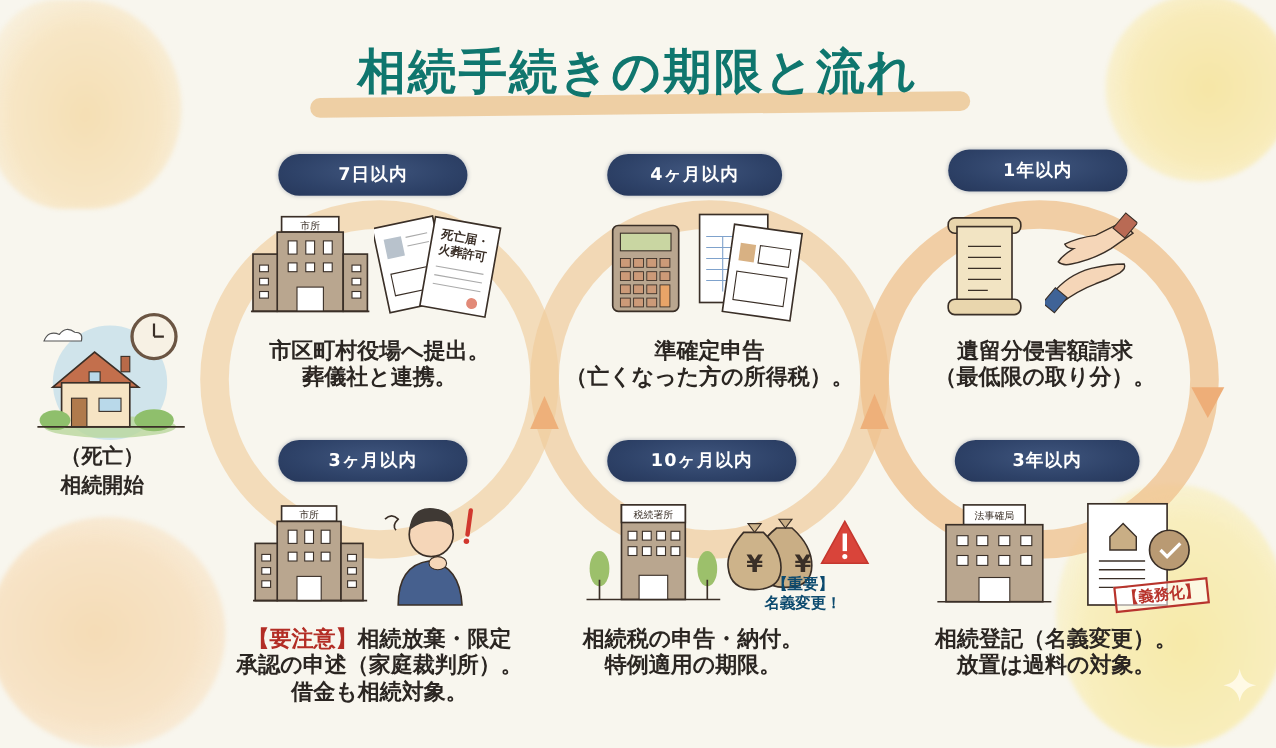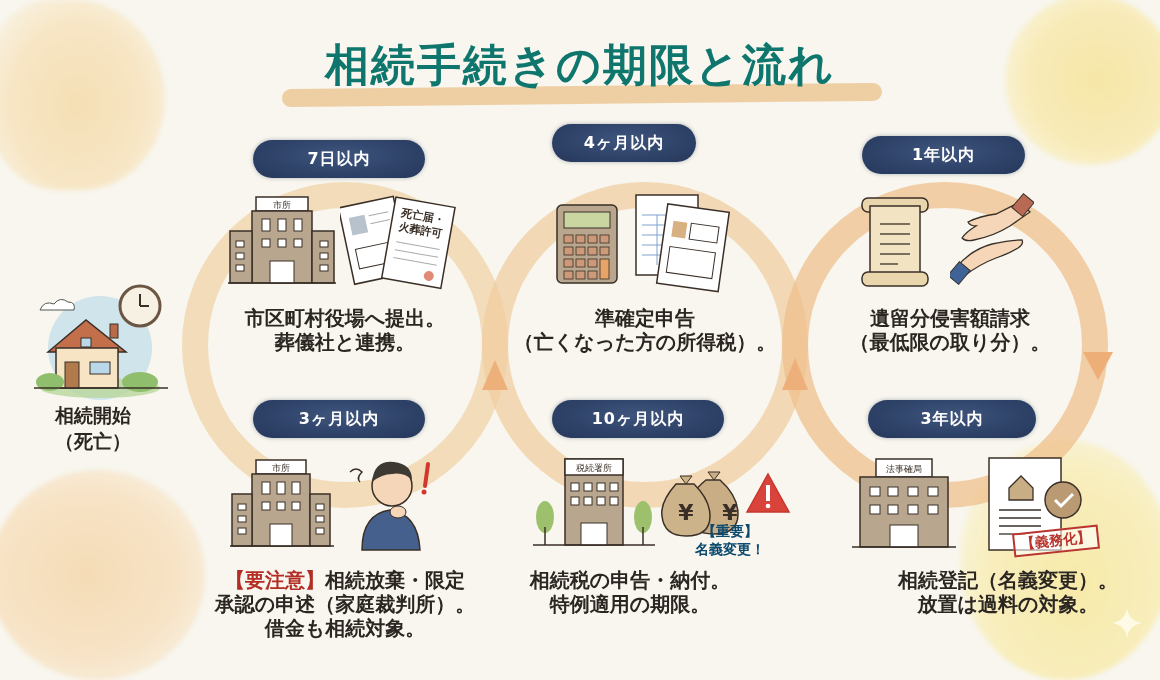--- a/index.html
+++ b/index.html
@@ -84,22 +84,22 @@
     <polygon points="20,70 58,38 98,70" fill="#c36f4c" stroke="#3a2f27" stroke-width="1.5"></polygon>
     <rect x="28" y="66" width="62" height="40" fill="#f6e4c4" stroke="#3a2f27" stroke-width="1.5"></rect>
     <rect x="37" y="80" width="14" height="26" fill="#b07a4c" stroke="#3a2f27" stroke-width="1"></rect>
     <rect x="62" y="80" width="20" height="12" fill="#b9d9ea" stroke="#3a2f27" stroke-width="1"></rect>
     <rect x="53" y="56" width="10" height="9" fill="#b9d9ea" stroke="#3a2f27" stroke-width="1"></rect>
     <ellipse cx="22" cy="100" rx="14" ry="9" fill="#8fbf6c"></ellipse>
     <ellipse cx="112" cy="100" rx="18" ry="10" fill="#8fbf6c"></ellipse>
     <line x1="6" y1="106" x2="140" y2="106" stroke="#3a2f27" stroke-width="1.5"></line>
   </svg>
   <div class="start-label">
+    <div>（死亡）</div>
     <div>相続開始</div>
-    <div>（死亡）</div>
   </div>
 
   <div class="badge" style="left:253px;top:140px;width:172px">7日以内</div>
   <svg class="icon" style="left:228px;top:195px" width="108" height="92">
     <rect x="28" y="2" width="52" height="14" fill="#fff" stroke="#3a2f27" stroke-width="1.5"></rect>
     <text x="54" y="13" text-anchor="middle" class="bldg-sign">市所</text>
     <rect x="24" y="16" width="60" height="72" fill="#b9a68f" stroke="#3a2f27" stroke-width="1.5"></rect>
     <rect x="2" y="36" width="22" height="52" fill="#b9a68f" stroke="#3a2f27" stroke-width="1.5"></rect>
     <rect x="84" y="36" width="22" height="52" fill="#b9a68f" stroke="#3a2f27" stroke-width="1.5"></rect>
     <g fill="#fff" stroke="#3a2f27" stroke-width="1">
@@ -174,21 +174,21 @@
     <ellipse cx="58" cy="62" rx="8" ry="6" fill="#f5d6b8" stroke="#3a2f27"></ellipse>
     <path d="M88 14 l-3 22" stroke="#d1382e" stroke-width="4" stroke-linecap="round"></path>
     <circle cx="84" cy="42" r="2.5" fill="#d1382e"></circle>
   </svg>
   <div class="desc" style="left:195px;top:568px;width:300px">
     <div><span class="red">【要注意】</span><span>相続放棄・限定</span></div>
     <div>承認の申述（家庭裁判所）。</div>
     <div>借金も相続対象。</div>
   </div>
 
-  <div class="badge" style="left:552px;top:124px;width:144px">4ヶ月以内</div>
+  <div class="badge" style="left:552px;top:140px;width:159px">4ヶ月以内</div>
   <svg class="icon" style="left:555px;top:203px" width="66" height="84">
     <rect x="2" y="2" width="60" height="78" rx="5" fill="#b9a68f" stroke="#3a2f27" stroke-width="1.5"></rect>
     <rect x="9" y="9" width="46" height="16" fill="#c9d6a2" stroke="#3a2f27"></rect>
     <g fill="#cc9a78" stroke="#3a2f27" stroke-width="0.8">
       <rect x="9" y="32" width="9" height="8"></rect>
         <rect x="21" y="32" width="9" height="8"></rect>
         <rect x="33" y="32" width="9" height="8"></rect>
         <rect x="45" y="32" width="9" height="8"></rect>
       <rect x="9" y="44" width="9" height="8"></rect>
         <rect x="21" y="44" width="9" height="8"></rect>
@@ -318,21 +318,21 @@
     <g stroke="#3a2f27" stroke-width="1.3">
         <line x1="14" y1="56" x2="56" y2="56"></line>
         <line x1="14" y1="64" x2="56" y2="64"></line>
         <line x1="14" y1="72" x2="56" y2="72"></line>
         <line x1="14" y1="80" x2="40" y2="80"></line>
       </g>
     <circle cx="78" cy="46" r="18" fill="#b99a73" stroke="#3a2f27" stroke-width="1.5"></circle>
     <path d="M70 46 l6 6 l12 -12" fill="none" stroke="#fff" stroke-width="3"></path>
   </svg>
   <div class="stamp">【義務化】</div>
-  <div class="desc" style="left:858px;top:568px;width:300px">
+  <div class="desc" style="left:810px;top:568px;width:300px">
     <div>相続登記（名義変更）。</div>
     <div>放置は過料の対象。</div>
   </div>
 
   <svg class="icon" style="left:1112px;top:608px" width="30" height="30">
     <path d="M15 0 q2 13 15 15 q-13 2 -15 15 q-2 -13 -15 -15 q13 -2 15 -15 z" fill="#fffbea" opacity="0.9"></path>
   </svg>
 </div>
 
 </body></html>

